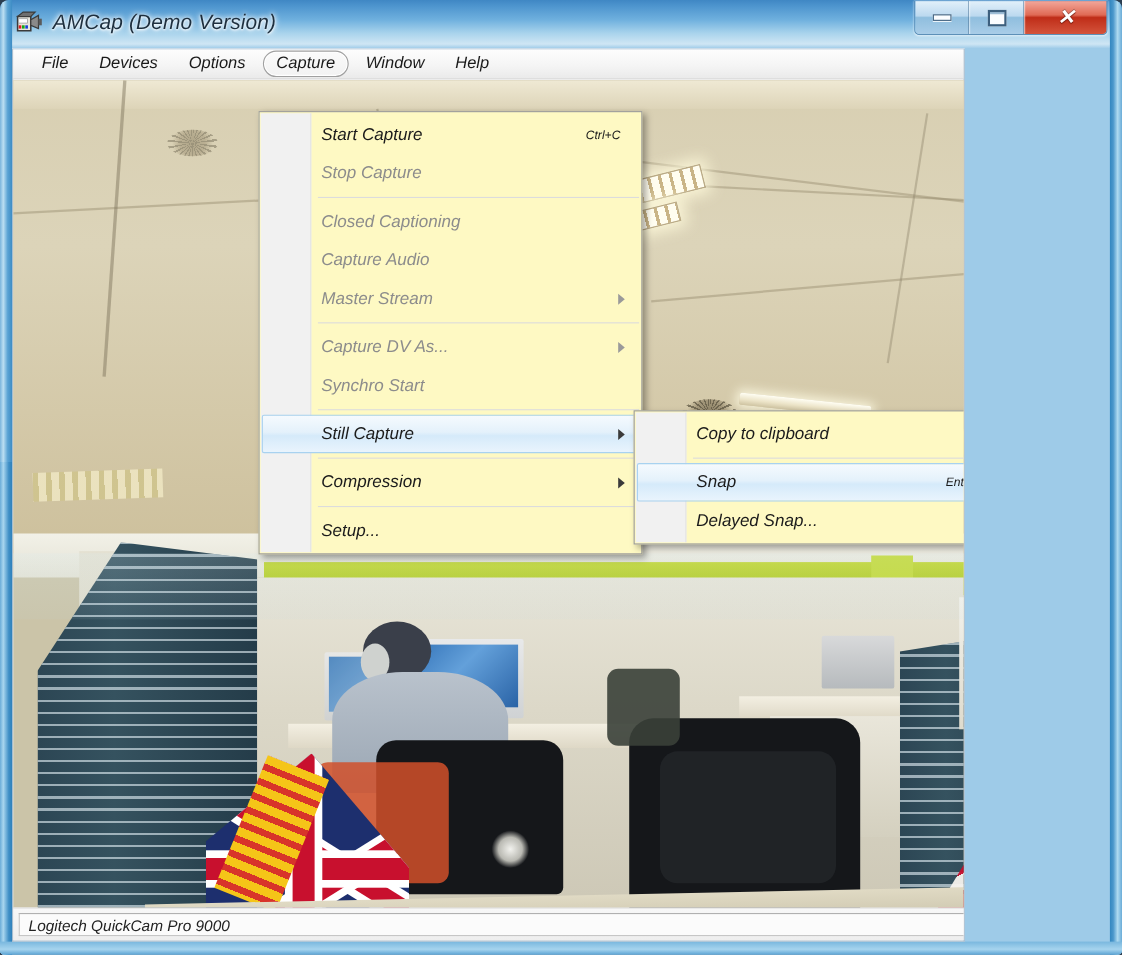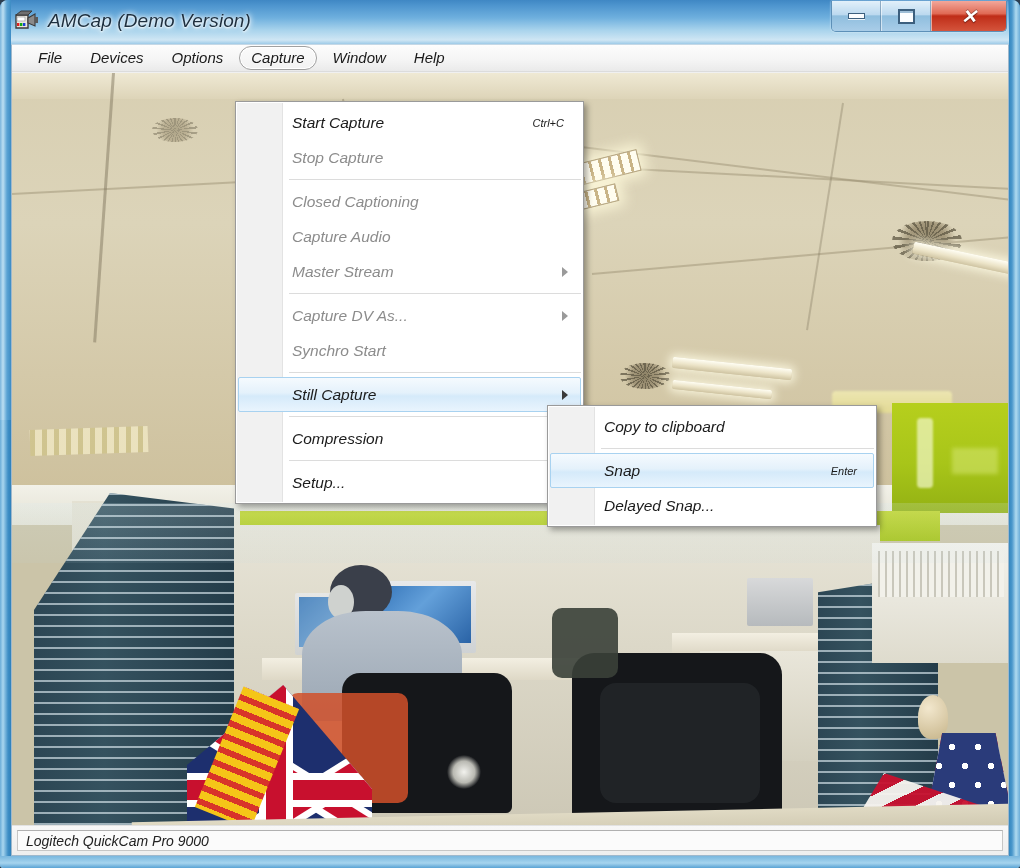--- a/index.html
+++ b/index.html
@@ -112,21 +112,21 @@
     font-size: 19px; font-weight: bold; color: #ffffff;
     line-height: 1;
     text-shadow: 0 1px 1px rgba(90,10,0,.85), 0 -1px 0 rgba(0,0,0,.3);
     font-family: "Liberation Sans", sans-serif;
   }
 
   
   #client {
     position: absolute;
     left: 11px; top: 44px;
-    width: 998px; height: 812px;
+    width: 866px; height: 812px;
     background: #f0f0f0;
     border: 1px solid #9fb8cc;
     border-top: 1px solid #c5d8e6;
     box-sizing: border-box;
     overflow: hidden;
   }
 
   
   #menubar {
     position: relative;
@@ -227,21 +227,21 @@
 
   
   .uk-flag { overflow: hidden; }
   .us-flag { overflow: hidden; }
   .pole { background: linear-gradient(to right, #c8ae7d, #e8d7ac, #b9a071); }
   .finial { background: radial-gradient(circle at 35% 30%, #f2e7cd, #c6b489); border-radius: 50%; }
 
   
   .popup {
     position: absolute;
-    background: #ffffff;
+    background: #fef9c3;
     border: 1px solid #9a9a9a;
     box-shadow: 3px 3px 6px rgba(0,0,0,.35);
     z-index: 50;
     padding: 3px 0;
   }
   .popup .gutter {
     position: absolute;
     left: 1px; top: 1px;
     width: 45px;
     bottom: 1px;
@@ -284,21 +284,21 @@
     border-bottom: 5px solid transparent;
   }
   .mi.disabled .arrow { border-left-color: #9a9a9a; }
   .sep {
     height: 1px;
     background: #dcdcdc;
     margin: 4px 2px 4px 53px;
   }
 
   #capture-menu { left: 223px; top: 28px; width: 347px; }
-  #still-submenu { left: 535px; top: 300px; width: 328px; margin-top: 32px; }
+  #still-submenu { left: 564px; top: 300px; width: 328px; }
 
   
   #statusbar {
     position: absolute;
     left: 0; bottom: 0;
     width: 996px; height: 30px;
     background: linear-gradient(to bottom, #f7f7f7, #eeeeee);
     border-top: 1px solid #e2e2e2;
     box-sizing: border-box;
     padding: 4px 5px 5px 5px;

